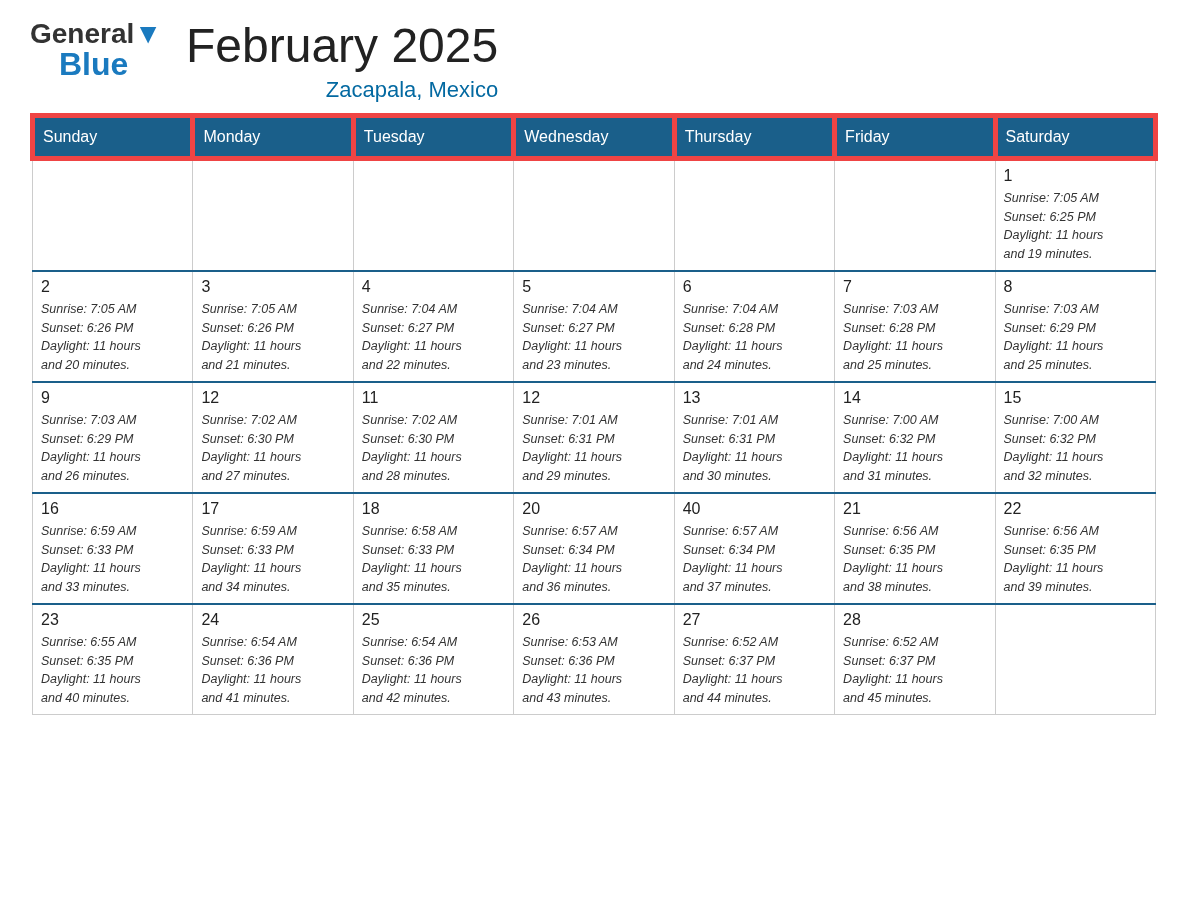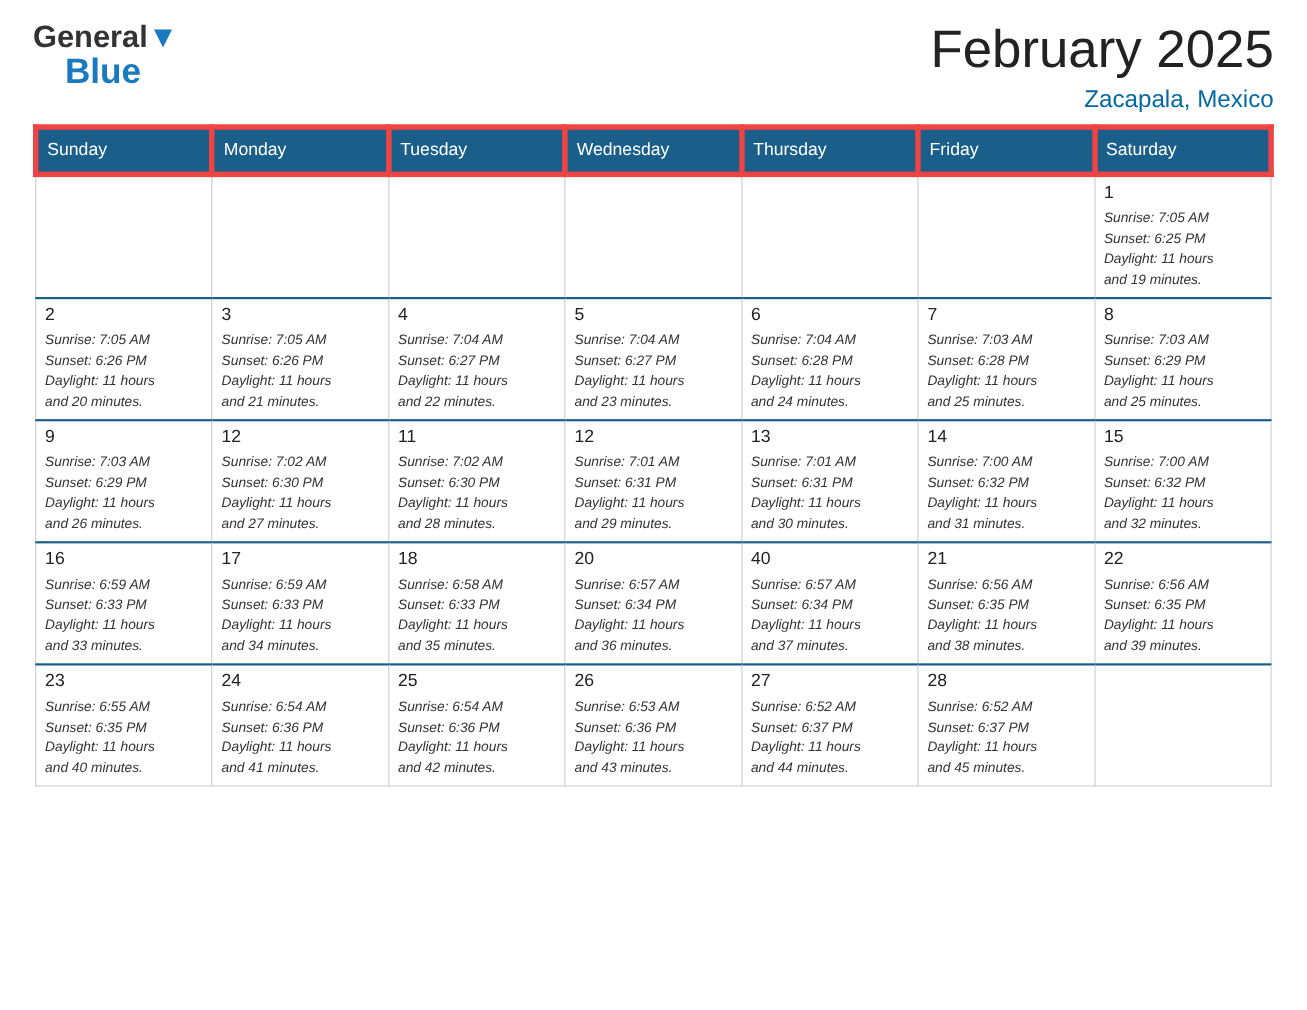--- a/index.html
+++ b/index.html
@@ -5,24 +5,23 @@
     * { margin: 0; padding: 0; box-sizing: border-box; }
     body {
       font-family: Arial, sans-serif;
       background: #fff;
       width: 1188px;
       min-height: 918px;
       padding: 20px 30px;
     }
     .header {
       display: flex;
-      justify-content: space-between;
+      justify-content: flex-start;
       align-items: flex-start;
       margin-bottom: 10px;
-      gap: 40px;
     }
     .logo {
       display: flex;
       flex-direction: column;
       align-items: flex-start;
     }
     .logo-general {
       font-size: 28px;
       font-weight: bold;
       color: #333;
@@ -37,20 +36,21 @@
       color: #1a7abf;
       line-height: 1;
       margin-left: 29px;
     }
     .logo-line {
       display: flex;
       align-items: center;
     }
     .title-block {
       text-align: right;
+      margin-left: 24px;
     }
     .month-title {
       font-size: 48px;
       font-weight: normal;
       color: #222;
       line-height: 1.1;
     }
     .location {
       font-size: 22px;
       color: #0369a1;

